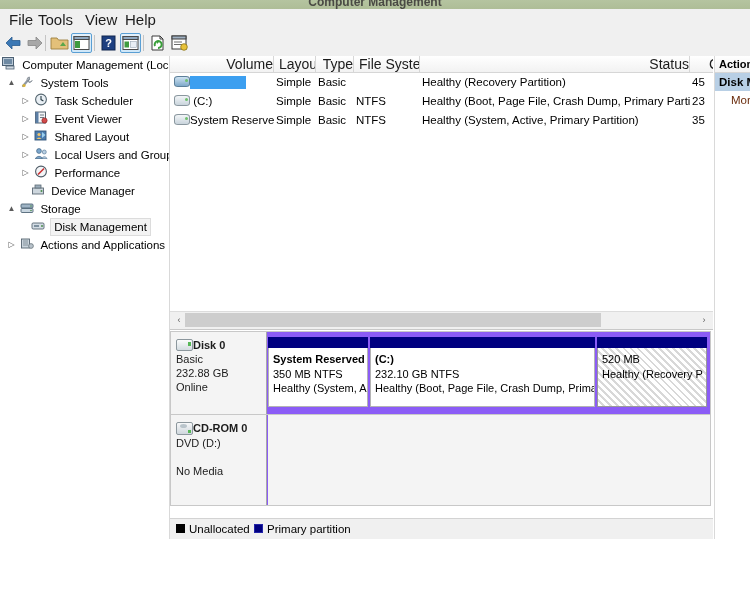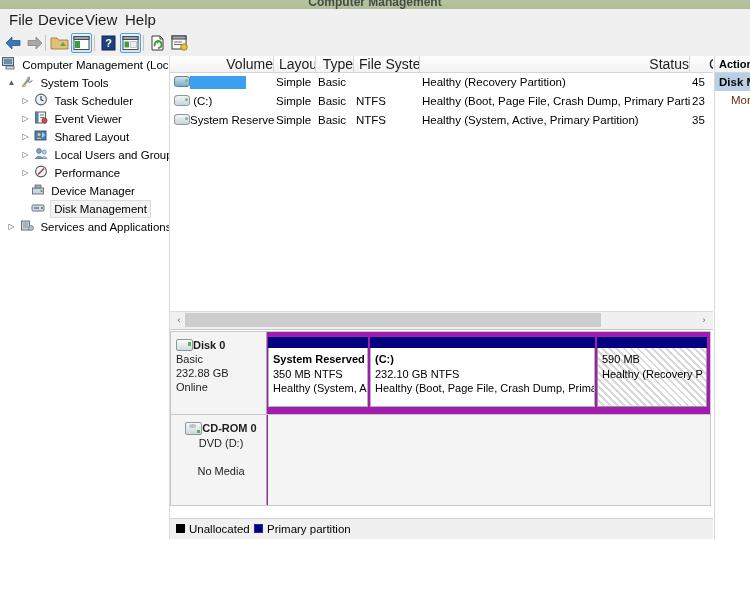--- a/index.html
+++ b/index.html
@@ -184,21 +184,21 @@
   .graph {
     position: relative; width: 543px; height: 250px;
     background: #ffffff;
     border-top: 1px solid #ffffff;
   }
   .diskrow {
     position: relative; width: 541px;
     border: 1px solid #c8c8c8;
     border-top: none;
     box-sizing: border-box;
-    background: #a21caf;
+    background: #8b5cf6;
   }
   .diskrow.first { border-top: 1px solid #c8c8c8; }
   .disk-info {
     position: absolute; left: 0; top: 0; width: 96px; height: 100%;
     background: #f4f4f4;
     border-right: 1px solid #a8a8a8;
     box-sizing: border-box;
     padding: 6px 0 0 5px;
     font-size: 11px; line-height: 14px; color: #1c1c1c;
   }
@@ -330,21 +330,21 @@
 <body>
 
 <div class="app">
 
   <div class="titlebar">
     <div class="tl-text">Computer Management</div>
   </div>
 
   <div class="menubar">
     <div class="mi" style="left:4px;">File</div>
-    <div class="mi" style="left:33px;">Device</div>
+    <div class="mi" style="left:33px;">Tools</div>
     <div class="mi" style="left:80px;">View</div>
     <div class="mi" style="left:120px;">Help</div>
   </div>
 
   <div class="toolbar">
 
     <div class="tb-btn" style="left:3px;">
       <svg width="21" height="20" viewBox="0 0 21 20">
         <path d="M9 4 L3 10 L9 16 L9 12.5 L17 12.5 L17 7.5 L9 7.5 Z" fill="#3b78b5" stroke="#2a5c8f" stroke-width="0.8"></path>
       </svg>
@@ -506,20 +506,32 @@
         <span class="ticon">
           <svg width="15" height="13" viewBox="0 0 15 13">
             <rect x="1.5" y="5" width="11" height="6" fill="#cdd6dd" stroke="#5d6b76" stroke-width="0.9"></rect>
             <rect x="4" y="2" width="6" height="3" fill="#9dadbb" stroke="#5d6b76" stroke-width="0.8"></rect>
             <circle cx="10.5" cy="8" r="1" fill="#4c8f4c"></circle>
           </svg>
         </span>
         <span class="tlabel">Device Manager</span>
       </div>
 
+      <div class="tree-row" style="padding-left:6px;">
+        <span class="tw">▲</span>
+        <span class="ticon">
+          <svg width="15" height="13" viewBox="0 0 15 13">
+            <rect x="1" y="3" width="12" height="4" rx="1" fill="#9fb4c5" stroke="#4f6576" stroke-width="0.9"></rect>
+            <rect x="1" y="7.5" width="12" height="4" rx="1" fill="#c9d6e0" stroke="#4f6576" stroke-width="0.9"></rect>
+            <circle cx="11" cy="5" r="0.8" fill="#4e8f4e"></circle>
+            <circle cx="11" cy="9.5" r="0.8" fill="#4e8f4e"></circle>
+          </svg>
+        </span>
+        <span class="tlabel">Storage</span>
+      </div>
 
       <div class="tree-row sel" style="padding-left:31px;">
         <span class="ticon">
           <svg width="15" height="13" viewBox="0 0 15 13">
             <rect x="1" y="4" width="12" height="6" rx="1.2" fill="#d3dce4" stroke="#55646f" stroke-width="0.9"></rect>
             <rect x="3" y="6" width="5" height="2" fill="#7e919f"></rect>
             <circle cx="11" cy="7" r="1" fill="#4e8f4e"></circle>
           </svg>
         </span>
         <span class="tlabel">Disk Management</span>
@@ -529,21 +541,21 @@
         <span class="tw">▷</span>
         <span class="ticon">
           <svg width="15" height="13" viewBox="0 0 15 13">
             <rect x="1.5" y="2" width="8" height="9" fill="#cbd5dd" stroke="#55646f" stroke-width="0.9"></rect>
             <line x1="3" y1="4" x2="8" y2="4" stroke="#7b8892" stroke-width="0.9"></line>
             <line x1="3" y1="6" x2="8" y2="6" stroke="#7b8892" stroke-width="0.9"></line>
             <line x1="3" y1="8" x2="8" y2="8" stroke="#7b8892" stroke-width="0.9"></line>
             <circle cx="11" cy="9" r="2.4" fill="#b9c3cb" stroke="#5b6870" stroke-width="0.7"></circle>
           </svg>
         </span>
-        <span class="tlabel">Services and Applications</span>
+        <span class="tlabel">Actions and Applications</span>
       </div>
 
     </div>
 
     <div class="center">
 
       <div class="vol-header">
         <div class="hc" style="left:0px;  width:104px;">Volume</div>
         <div class="hc" style="left:104px;width:42px;">Layout</div>
         <div class="hc" style="left:146px;width:38px;">Type</div>
@@ -622,28 +634,28 @@
                 <div class="pname">(C:)</div>
                 <div>232.10 GB NTFS</div>
                 <div>Healthy (Boot, Page File, Crash Dump, Prima</div>
               </div>
             </div>
 
             <div class="part selected" style="left:329px;width:110px;">
               <div class="bar"></div>
               <div class="pbody">
                 <div class="pname ptxt"></div>
-                <div class="ptxt">590 MB</div>
+                <div class="ptxt">520 MB</div>
                 <div class="ptxt">Healthy (Recovery P</div>
               </div>
             </div>
           </div>
         </div>
 
-        <div class="diskrow" style="height:91px;text-align:center;">
+        <div class="diskrow" style="height:91px;">
           <div class="disk-info">
             <div class="dtitle">
               <span class="cd-icon"></span><span>CD-ROM 0</span>
             </div>
             <div>DVD (D:)</div>
             <div style="height:14px;"></div>
             <div>No Media</div>
           </div>
           <div class="empty-area"></div>
         </div>

